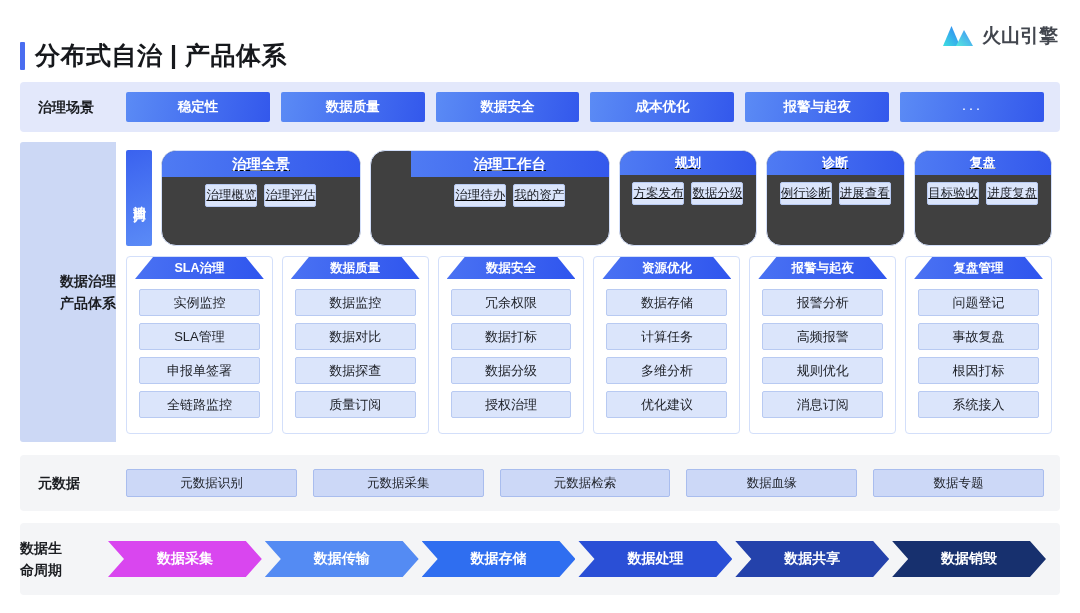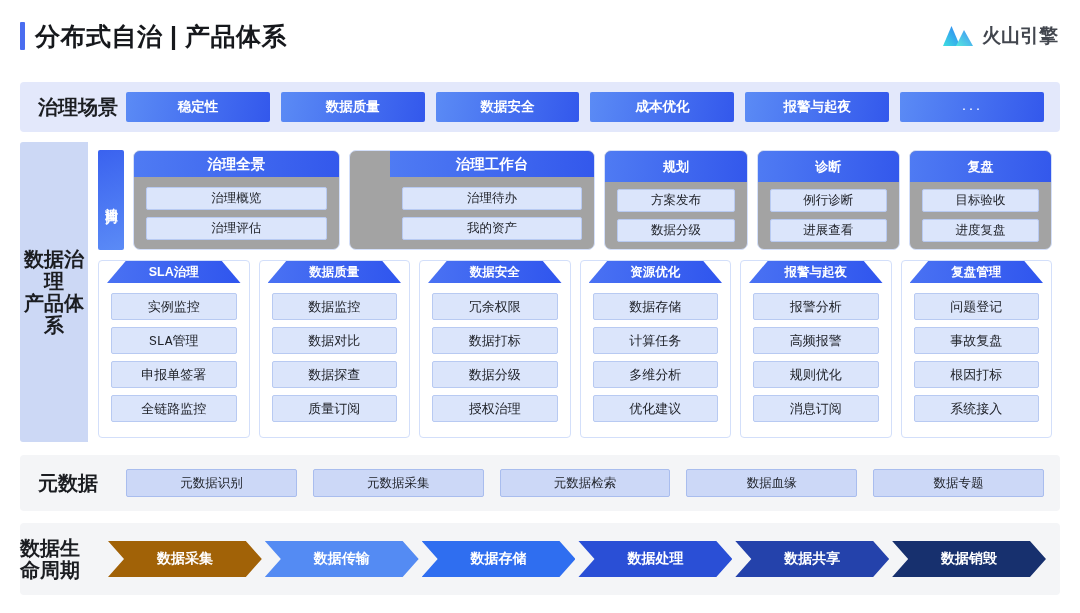--- a/index.html
+++ b/index.html
@@ -7,21 +7,21 @@
     width: 1080px; height: 613px;
     background: #ffffff;
     font-family: "Liberation Sans", "DejaVu Sans", sans-serif;
     overflow: hidden;
   }
   .page { position: relative; width: 1080px; height: 613px; }
 
   
   .header {
     position: absolute; left: 0; top: 0; width: 1080px; height: 72px;
-    display: flex; align-items: center;
+    display: flex; align-items: flex-end;
   }
   .title-wrap { display: flex; align-items: center; margin-left: 20px; }
   .title-bar {
     width: 5px; height: 28px; background: #4a6df0; border-radius: 1px;
     margin-right: 10px;
   }
   .title-text {
     font-size: 25px; font-weight: bold; color: #16181c; letter-spacing: .5px;
     white-space: nowrap;
   }
@@ -30,21 +30,21 @@
     display: flex; align-items: center; gap: 9px;
   }
   .brand-name { font-size: 19px; font-weight: bold; color: #42464e; white-space: nowrap; }
 
   
   .band {
     position: absolute; left: 20px; width: 1040px;
     border-radius: 4px;
   }
   .band-label {
-    font-size: 20px; font-weight: bold; color: #1b1d21;
+    font-size: 14px; font-weight: bold; color: #1b1d21;
     line-height: 21px; text-align: left;
   }
 
   
   #sec-scene {
     top: 82px; height: 50px; background: #e3e8fb;
     display: flex; align-items: center;
   }
   #sec-scene .band-label { width: 88px; margin-left: 18px; flex: none; }
   .scene-list { display: flex; gap: 11px; flex: 1; padding-right: 16px; }
@@ -56,52 +56,52 @@
     white-space: nowrap;
   }
   .scene-chip.is-more { font-weight: normal; font-size: 15px; letter-spacing: 2px; }
 
   
   #sec-product {
     top: 142px; height: 300px; background: #ffffff;
     display: flex;
   }
   .prod-label-col {
-    width: 68px; flex: none; background: #ccd8f5;
-    display: flex; align-items: center; justify-content: flex-start;
+    width: 96px; flex: none; background: #ccd8f5;
+    display: flex; align-items: center; justify-content: flex-end;
     border-radius: 3px 0 0 3px;
   }
   .prod-label-col .band-label { text-align: center; line-height: 22px; }
   .prod-body { flex: 1; display: flex; flex-direction: column; padding: 8px 8px 8px 10px; gap: 10px; }
 
   .portal-row { display: flex; gap: 9px; height: 104px; }
   .portal-tab {
     width: 26px; flex: none; border-radius: 2px;
     background: linear-gradient(160deg, #3a62ef 0%, #5b8bf6 100%);
     color: #fff; font-size: 12.5px; font-weight: bold;
     display: flex; align-items: center; justify-content: center;
     padding: 6px 0;
   }
   .portal-tab span {
     writing-mode: vertical-rl; text-orientation: upright; letter-spacing: 1px;
   }
 
   .card {
-    background: #a3a3a3; border: 1px solid #d3dffa; border-radius: 7px;
-    display: flex; flex-direction: column; overflow: hidden; flex: 1;
+    background: #404040; border: 1px solid #d3dffa; border-radius: 15px;
+    display: flex; flex-direction: column; overflow: hidden; flex: 1; text-decoration: underline;
   }
   .card-head {
-    height: 31px; background: linear-gradient(95deg, #4f7bf3 0%, #3358ec 100%);
+    height: 24px; background: linear-gradient(95deg, #4f7bf3 0%, #3358ec 100%);
     color: #fff; font-size: 13px; font-weight: bold;
     display: flex; align-items: center; justify-content: center;
     white-space: nowrap;
   }
   .card-head.big { height: 26px; font-size: 14.5px; }
   .card-body {
-    flex: 1; display: flex; flex-direction: column; align-items: stretch;
+    flex: 1; display: flex; flex-direction: row; align-items: stretch;
     justify-content: center; gap: 7px; padding: 7px 12px;
   }
   .pill {
     height: 23px; border: 1px solid #b8caf2; background: #dbe5fb;
     border-radius: 2px; color: #20232a; font-size: 12.5px;
     display: flex; align-items: center; justify-content: center;
     white-space: nowrap;
   }
 
   .prod-cards-row { display: flex; gap: 9px; flex: 1; }
@@ -115,21 +115,21 @@
     position: absolute; left: 8px; right: 8px; top: 0; height: 22px;
     background: linear-gradient(95deg, #4a72f3 0%, #2f55ee 100%);
     color: #fff; font-size: 12.5px; font-weight: bold;
     display: flex; align-items: center; justify-content: center;
     white-space: nowrap;
     clip-path: polygon(14% 0, 86% 0, 100% 100%, 0 100%);
     transform: scaleX(1);
   }
   .pcard-body {
     flex: 1; display: flex; flex-direction: column; justify-content: space-evenly;
-    gap: 7px; padding: 8px 12px 2px; font-family: Liberation Mono, monospace;
+    gap: 7px; padding: 8px 12px 2px;
   }
   .pcard-body .pill { height: 27px; font-size: 13px; }
 
   
   #sec-meta {
     top: 455px; height: 56px; background: #f4f5f7;
     display: flex; align-items: center; justify-content: space-between;
   }
   #sec-meta .band-label { width: 88px; margin-left: 18px; flex: none; }
   .meta-list { display: flex; gap: 16px; flex: 1; padding-right: 16px; }
@@ -330,21 +330,21 @@
         <div class="meta-chip">数据专题</div>
       </div>
   </div>
 
   <div class="band" id="sec-life">
     <div class="band-label">
       <div>数据生</div>
       <div>命周期</div>
     </div>
     <div class="life-list">
-        <div class="chev" style="background: #a16207;">数据采集</div>
+        <div class="chev" style="background: #d946ef;">数据采集</div>
         <div class="chev" style="background: rgb(84, 139, 243);">数据传输</div>
         <div class="chev" style="background: rgb(47, 110, 240);">数据存储</div>
         <div class="chev" style="background: rgb(42, 79, 214);">数据处理</div>
         <div class="chev" style="background: rgb(36, 66, 171);">数据共享</div>
         <div class="chev" style="background: rgb(23, 48, 110);">数据销毁</div>
       </div>
   </div>
 
 </div>
 

